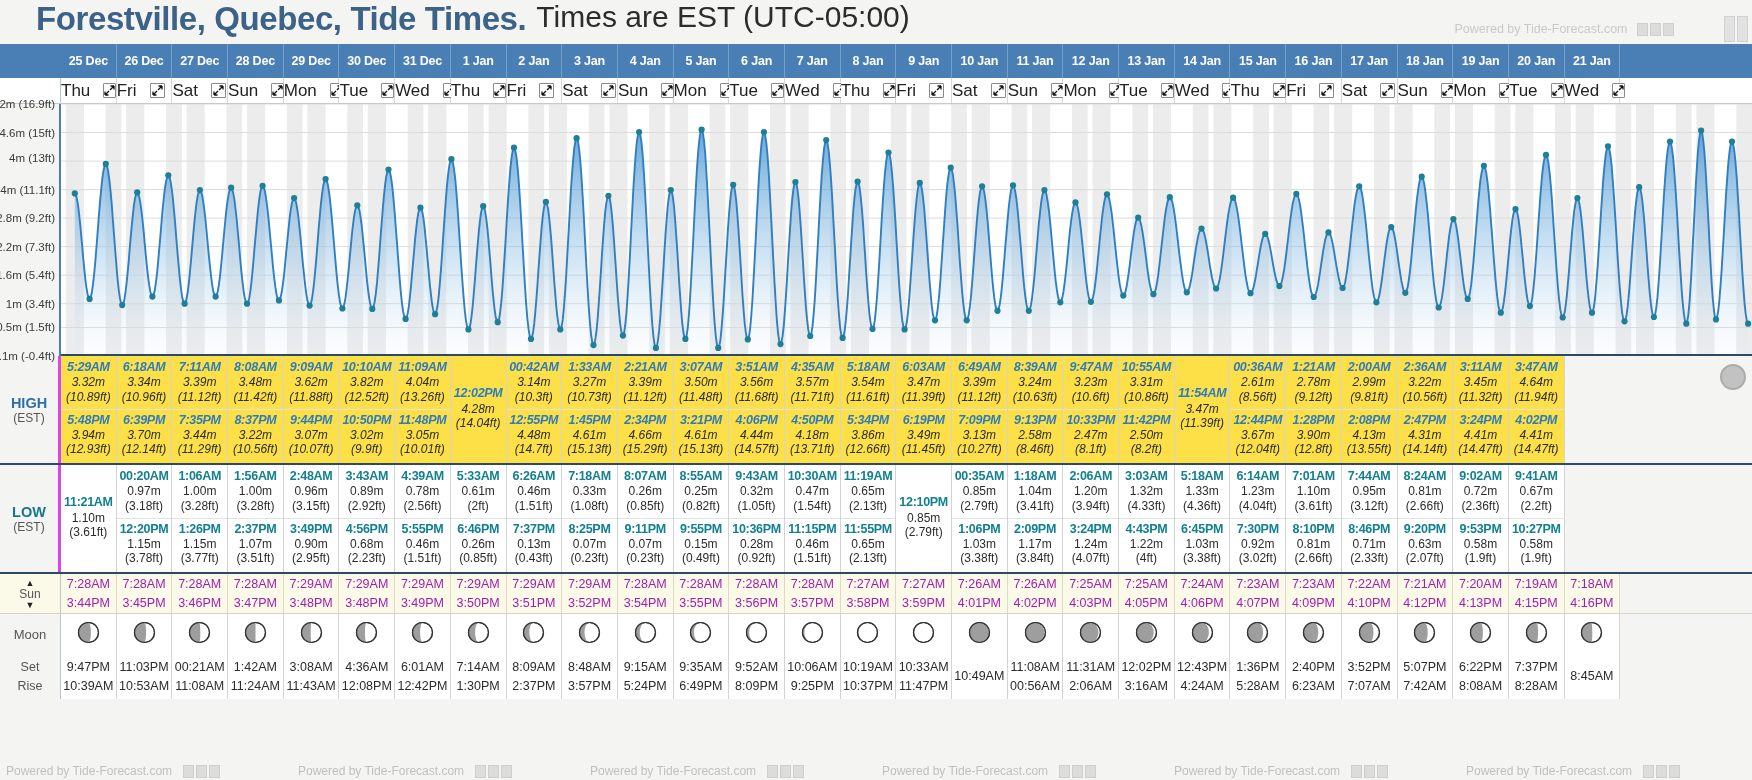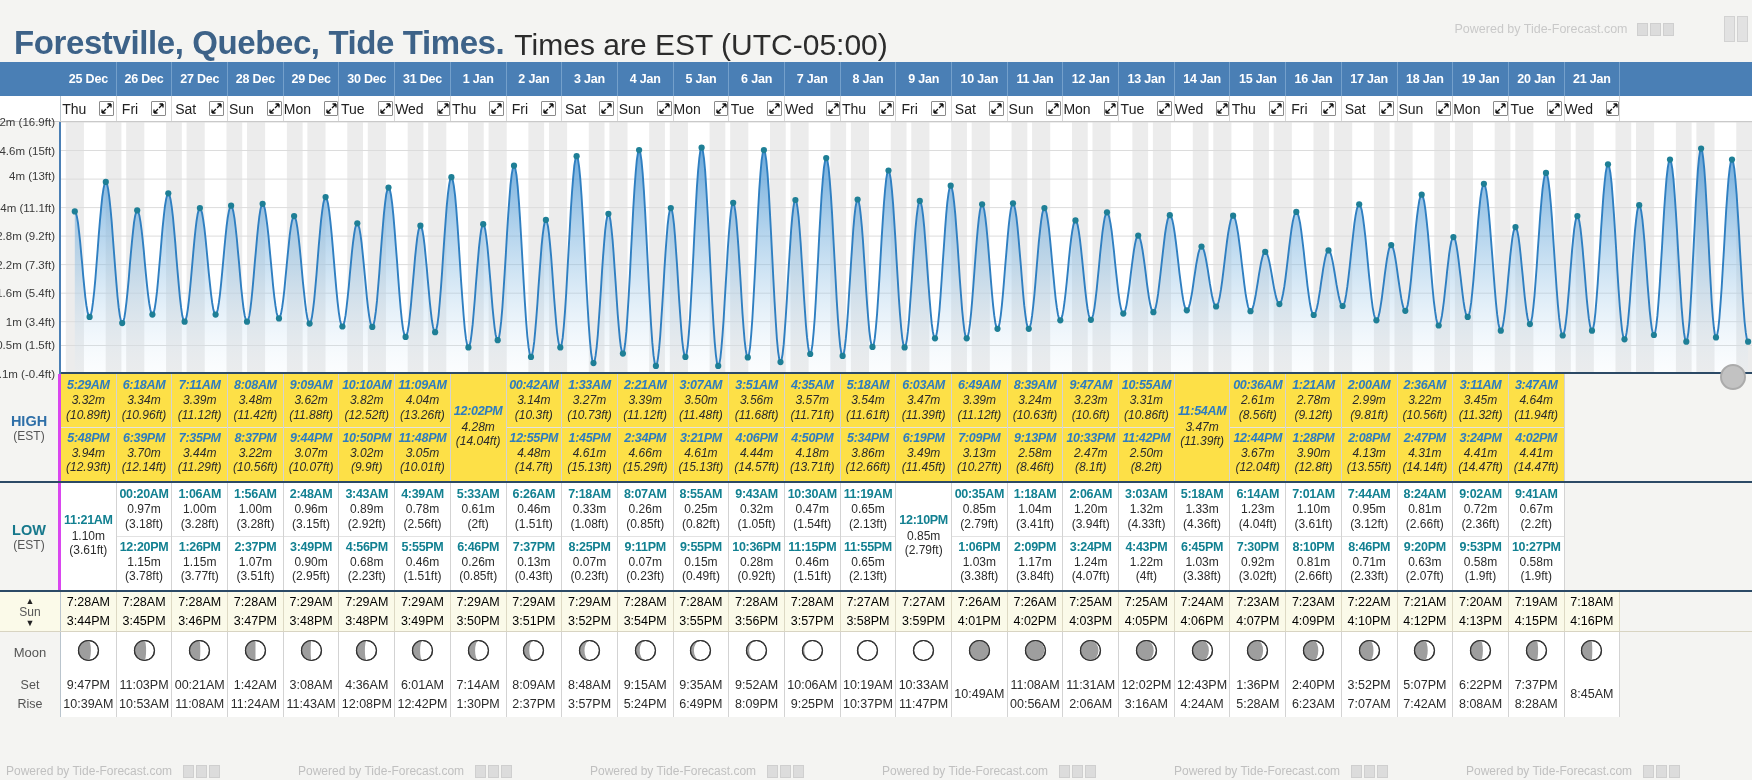--- a/index.html
+++ b/index.html
@@ -7,22 +7,22 @@
   body {
     font-family: "Liberation Sans", sans-serif;
     background:#f4f4f2;
     color:#333;
     -webkit-font-smoothing:antialiased;
   }
   .page { position:relative; width:1752px; height:780px; }
 
   
   #title-bar {
-    height:62px; display:flex; align-items:flex-end;
-    padding-left:14px; position:relative;
+    height:44px; display:flex; align-items:flex-start;
+    padding-left:36px; position:relative;
   }
   #title-main {
     font-size:33px; font-weight:bold; color:#3d6288;
     letter-spacing:-0.4px; white-space:nowrap;
   }
   #title-sub {
     font-size:30px; color:#2c2c2c; margin-left:10px; white-space:nowrap;
   }
   #powered-top {
     position:absolute; right:78px; top:22px;
@@ -53,22 +53,22 @@
     color:#fff; font-size:12.5px; font-weight:bold;
     display:flex; align-items:center; justify-content:center;
     border-right:1px solid #74a0cb;
     letter-spacing:-0.2px;
   }
 
   
   #day-row { height:26px; background:#fff; border-bottom:1px solid #c9c9c9;}
   #day-row .lbl { background:#fff; }
   #day-row .cell {
-    display:flex; align-items:center; justify-content:center; gap:13px;
-    font-size:14px; color:#222;
+    display:flex; align-items:center; gap:13px;
+    font-size:17px; color:#222;
     border-right:1px solid #d8d8d8;
     background:#fff;
   }
   .expand-ico {
     width:15px; height:15px; border:1px solid #8a8a8a; background:#fff;
     display:inline-flex; align-items:center; justify-content:center;
     font-size:9px; line-height:1; color:#111; border-radius:1px;
   }
 
   
@@ -110,21 +110,21 @@
   .low  .tide-t { color:#128091; }
   .tide-m { font-size:12px; color:#2b2b2b; }
   .tide-f { font-size:12px; color:#2b2b2b; }
 
   
   #sun-row { height:40px; border-bottom:1px solid #d8d4c2; }
   #sun-row .lbl { background:#fbfae9; }
   #sun-row .cell {
     background:#fbfae9; border-right:1px solid #ddd9c4;
     display:flex; flex-direction:column; align-items:center; justify-content:center;
-    font-size:12.5px; color:#000000; line-height:1.5;
+    font-size:12.5px; color:#a21caf; line-height:1.5;
   }
   .tri { font-size:9px; line-height:8px; color:#222; }
 
   
   #moon-row { height:40px; }
   #moon-row .lbl { background:#f4f4f2; font-size:13px; }
   #moon-row .cell {
     background:#fff; border-right:1px solid #d3d3d3;
     display:flex; align-items:center; justify-content:center;
   }

